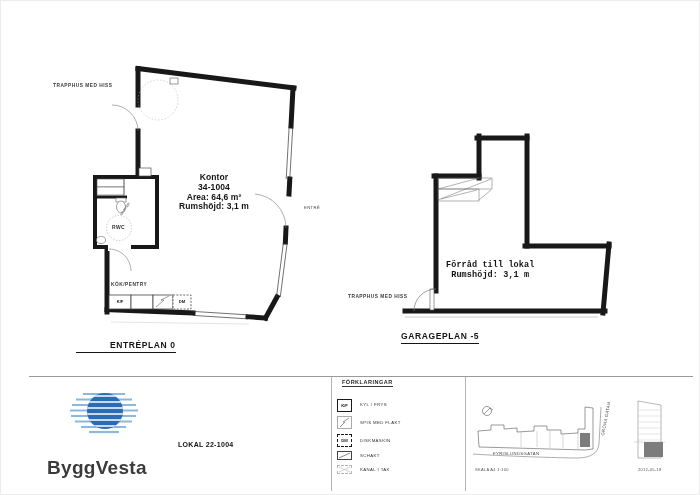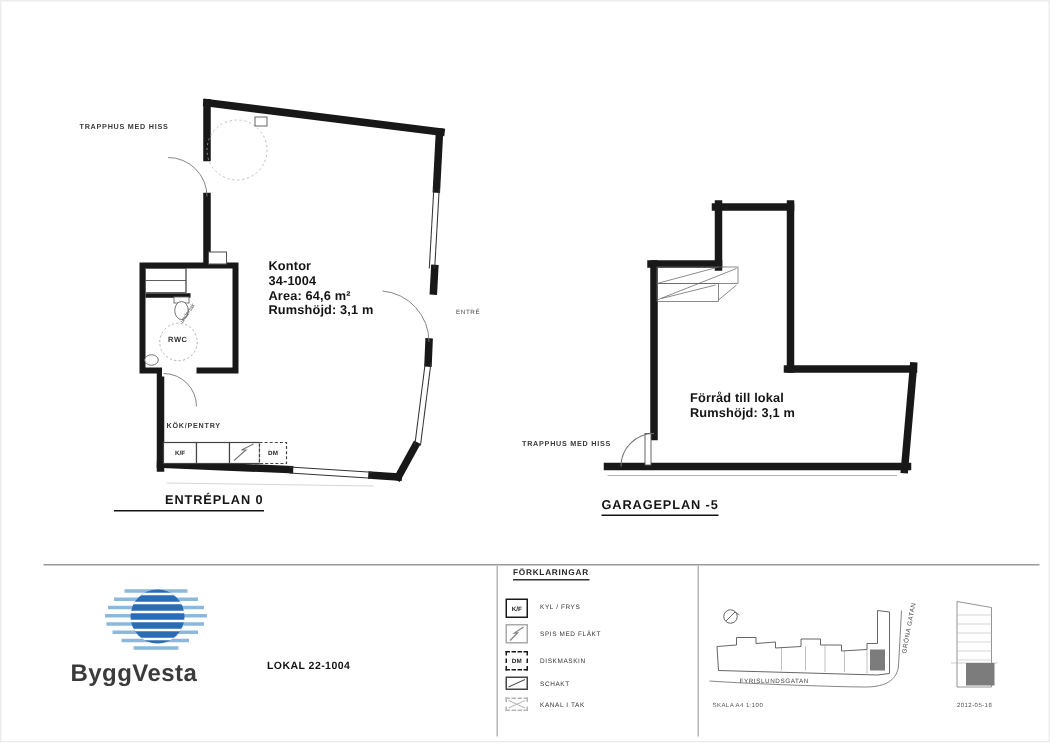--- a/index.html
+++ b/index.html
@@ -4,31 +4,31 @@
 <style>
   html,body{margin:0;padding:0;background:#fafafa;}
   .sheet{
     position:relative;width:700px;height:495px;background:#ffffff;
     font-family:"Liberation Sans",sans-serif;overflow:hidden;
     border:1px solid #ececec;box-sizing:border-box;color:#1d1d1d;
   }
   .lbl{position:absolute;white-space:nowrap;color:#262626;}
   .cap{font-size:4.8px;letter-spacing:.5px;color:#3a3a3a;font-weight:bold;}
   .tiny{font-size:4.2px;letter-spacing:.4px;color:#444;}
-  .bold-blk{font-weight:bold;font-size:8.5px;line-height:9.8px;letter-spacing:.1px;color:#141414;}
+  .bold-blk{font-weight:bold;font-size:8.5px;line-height:9.8px;letter-spacing:.1px;color:#141414;text-align:center;}
   .plan-title{font-weight:bold;font-size:8.5px;letter-spacing:.6px;color:#141414;
     border-bottom:1.2px solid #141414;padding-bottom:1.5px;}
   .underlined{border-bottom:.7px solid #333;padding-bottom:1px;}
   .legend-sym{position:absolute;left:336px;width:15px;box-sizing:border-box;
     display:flex;align-items:center;justify-content:center;
     font-size:4.2px;font-weight:bold;color:#222;background:#fff;}
   .legend-lbl{position:absolute;left:359px;font-size:4.3px;letter-spacing:.4px;color:#333;}
   .vdiv{position:absolute;top:376px;height:114px;width:1px;background:#b5b5b5;}
   .hdiv{position:absolute;left:28px;top:375px;width:664px;height:1px;background:#9a9a9a;}
-  .logo-wordmark{position:absolute;left:46px;top:440px;font-size:16px;font-weight:600;
+  .logo-wordmark{position:absolute;left:46px;top:456px;font-size:19px;font-weight:600;
     letter-spacing:.3px;color:#3b3b3b;}
   .project-name{position:absolute;left:176px;top:390px;font-size:15px;font-weight:bold;color:#111;}
   .building-name{position:absolute;left:175px;top:403px;font-size:27px;font-weight:bold;
     letter-spacing:-.3px;color:#111;}
   .lokal-id{position:absolute;left:177px;top:440px;font-size:7px;font-weight:bold;
     letter-spacing:.3px;color:#111;}
   .rot-undertak{transform:rotate(-56deg);transform-origin:0 50%;font-size:3.8px;color:#555;}
   .rot-street{transform:rotate(-79deg);transform-origin:0 0;}
 </style>
 </head>
@@ -166,23 +166,23 @@
     <div class="bold-blk">Area: 64,6 m²</div>
     <div class="bold-blk">Rumshöjd: 3,1 m</div>
   </div>
 
   <div class="lbl tiny" style="left:303px;top:204px;">ENTRÉ</div>
   <div class="lbl" style="left:111px;top:223px;font-size:5px;letter-spacing:.4px;color:#333;font-weight:bold;">RWC</div>
   <div class="lbl rot-undertak" style="left:120px;top:212px;">undertak</div>
   <div class="lbl cap" style="left:110px;top:281px;">KÖK/PENTRY</div>
   <div class="lbl" style="left:108px;top:298px;width:22px;text-align:center;font-size:4.2px;font-weight:bold;">K/F</div>
   <div class="lbl" style="left:172px;top:298px;width:18px;text-align:center;font-size:4.2px;font-weight:bold;">DM</div>
-  <div class="lbl plan-title" style="left:75px;top:327px;padding-left:34px;">ENTRÉPLAN 0</div>
-
-  <div class="lbl" style="left:459px;top:260px;">
+  <div class="lbl plan-title" style="left:75px;top:339px;padding-left:34px;">ENTRÉPLAN 0</div>
+
+  <div class="lbl" style="left:445px;top:260px;font-family:Liberation Mono, monospace;">
     <div class="bold-blk">Förråd till lokal</div>
     <div class="bold-blk">Rumshöjd: 3,1 m</div>
   </div>
   <div class="lbl cap" style="left:347px;top:293px;">TRAPPHUS MED HISS</div>
   <div class="lbl plan-title" style="left:400px;top:330px;">GARAGEPLAN -5</div>
 
   <div class="hdiv"></div>
   <div class="vdiv" style="left:330px;"></div>
   <div class="vdiv" style="left:464px;"></div>
 

